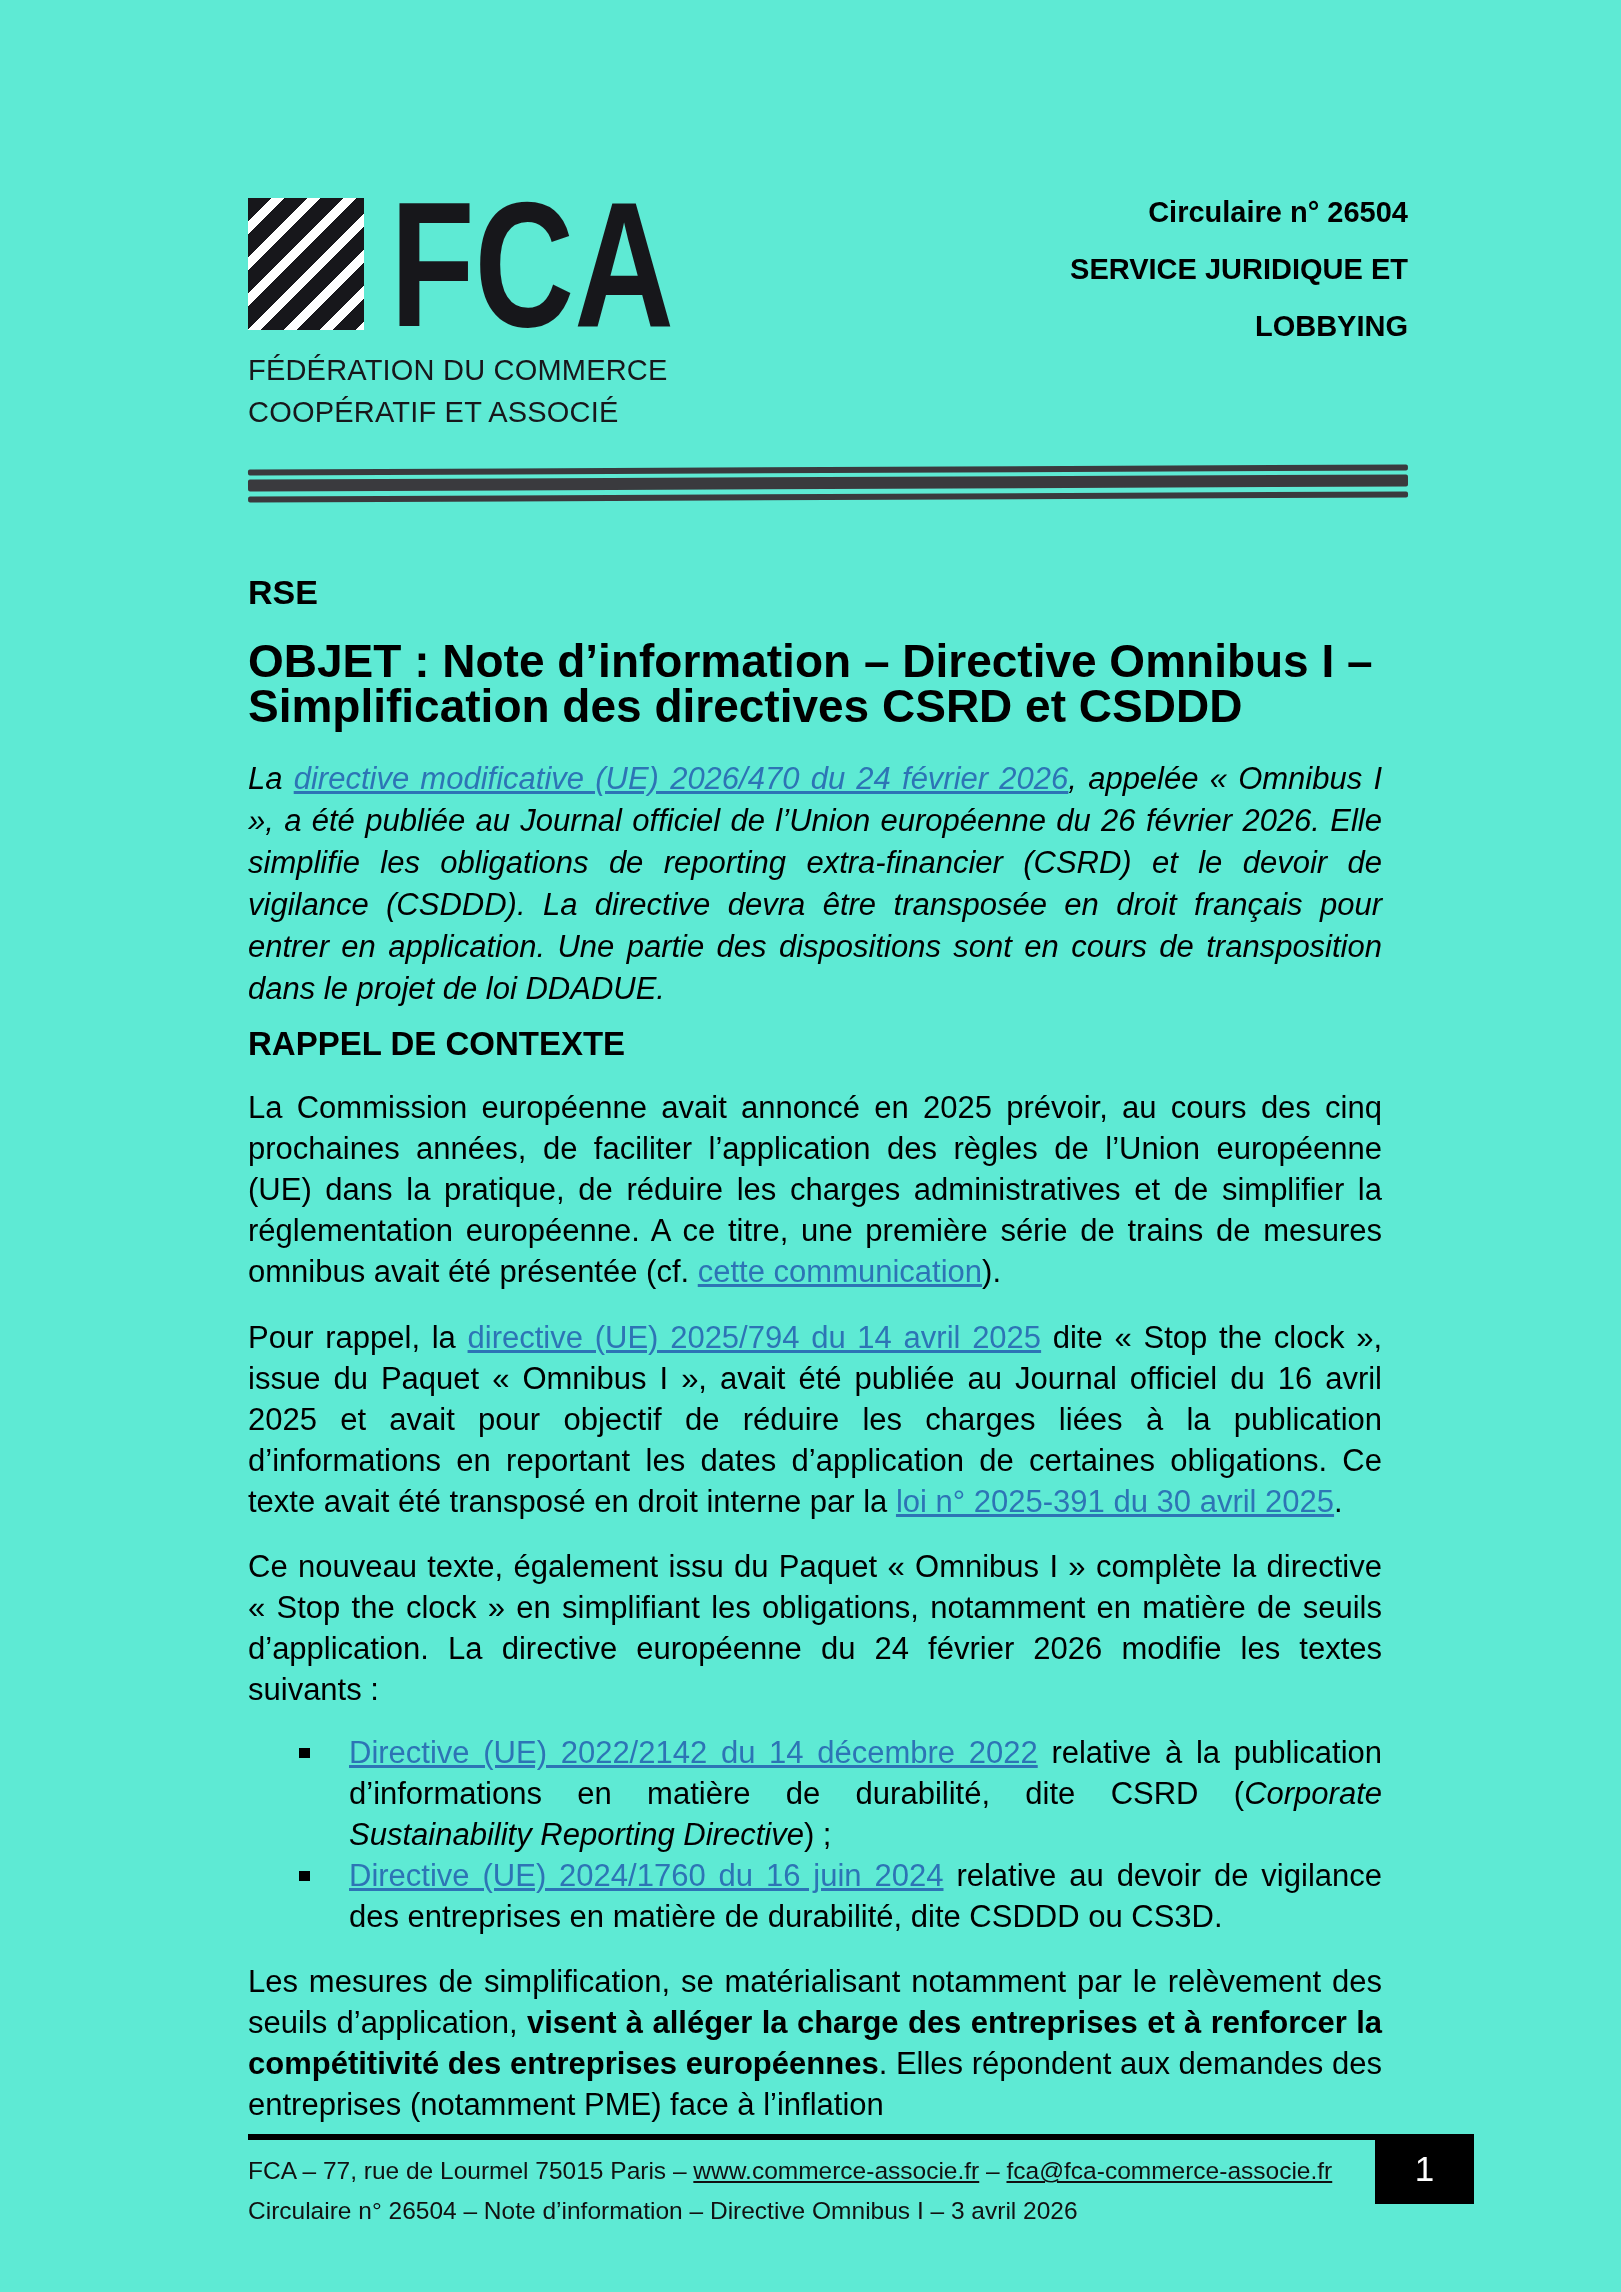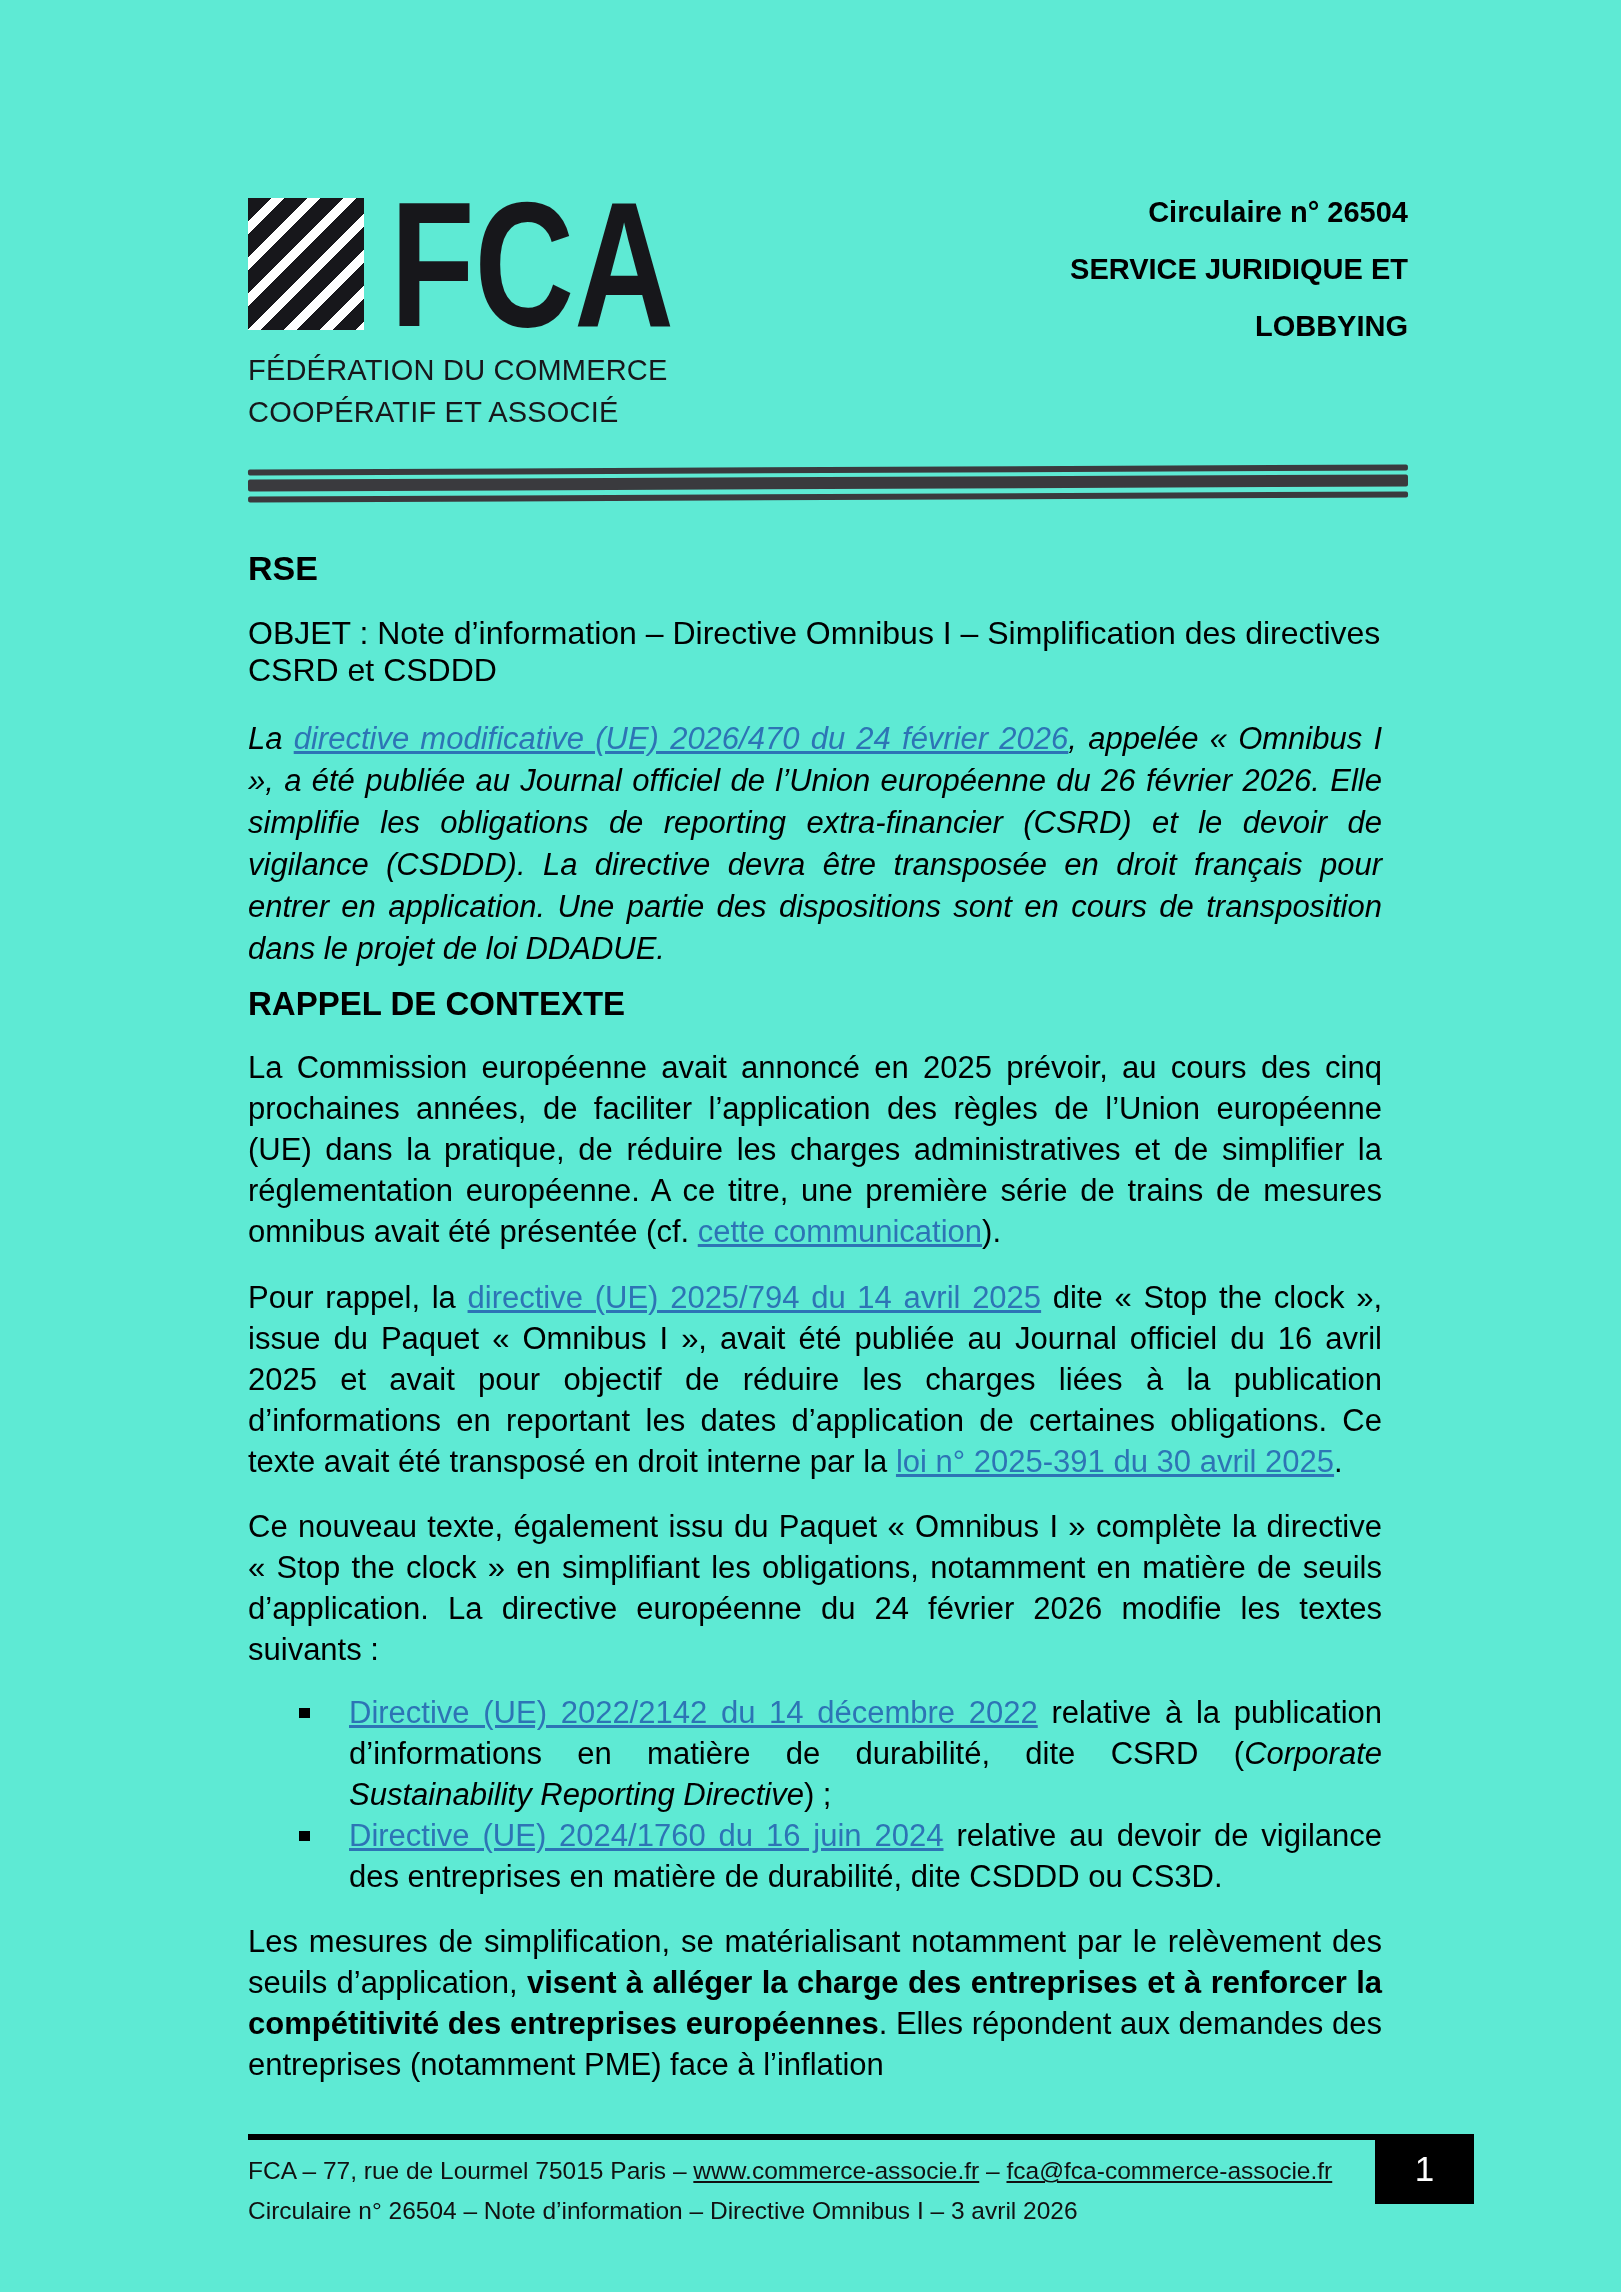--- a/index.html
+++ b/index.html
@@ -43,27 +43,27 @@
     width: 1160px;
     transform: rotate(-0.25deg);
   }
   .rule { background: #3a3a3e; border-radius: 2px; }
   .rule.thin { height: 5.9px; }
   .rule.thick { height: 12.7px; margin: 3.9px 0 4.9px 0; }
 
   
   main {
     position: absolute;
-    top: 535px; left: 248px;
+    top: 559px; left: 248px;
     width: 1134px;
     font-size: 31px;
     line-height: 41px;
   }
   .category { font-size: 34px; line-height: 39px; font-weight: bold; margin-top: 13.7px; }
-  .subject  { font-size: 32px; line-height: 37px; font-weight: normal; margin-top: 27.4px; }
+  .subject  { font-size: 46px; line-height: 45px; font-weight: bold; margin-top: 27.4px; }
   .intro { margin-top: 29px; font-style: italic; text-align: justify; line-height: 42px; }
   .section-heading { font-size: 33px; line-height: 39px; font-weight: bold; margin-top: 13.7px; }
   p.body-par { margin-top: 24.5px; text-align: justify; }
   a.doc-link { color: #2d74b5; text-decoration: underline; }
   .bullet-list { list-style: none; margin-top: 21.6px; margin-left: 49px; }
   .bullet-list li { position: relative; padding-left: 52px; text-align: justify; }
   .bullet-list li::before {
     content: "";
     position: absolute;
     left: 2px; top: 15.7px;

